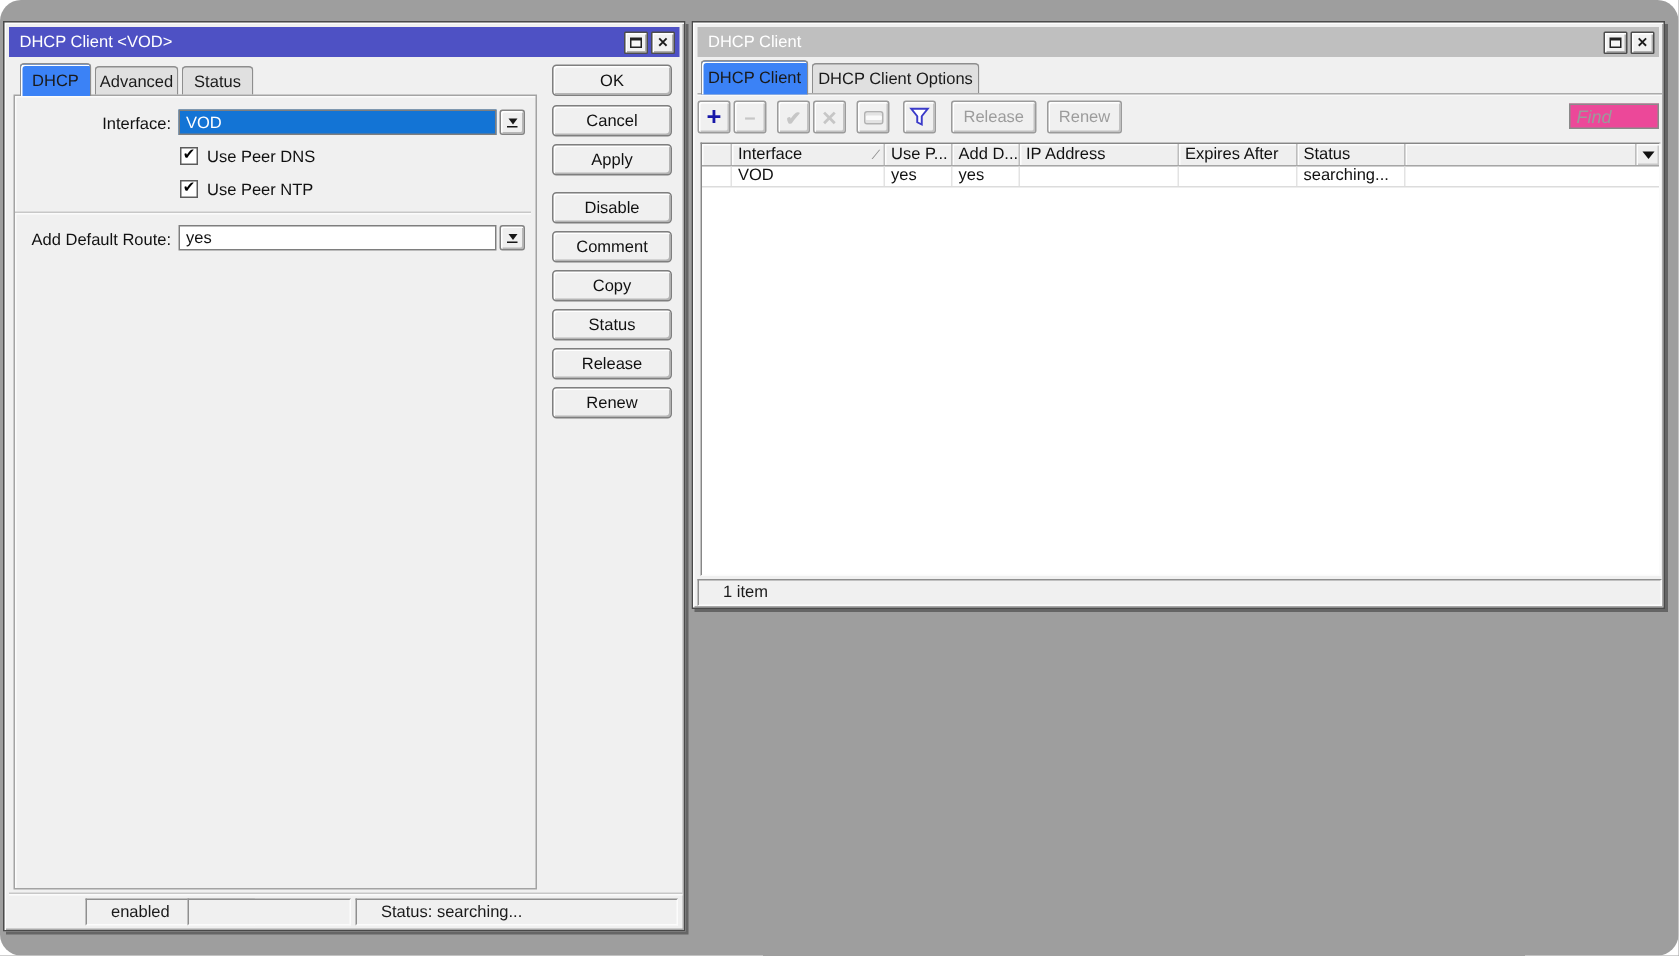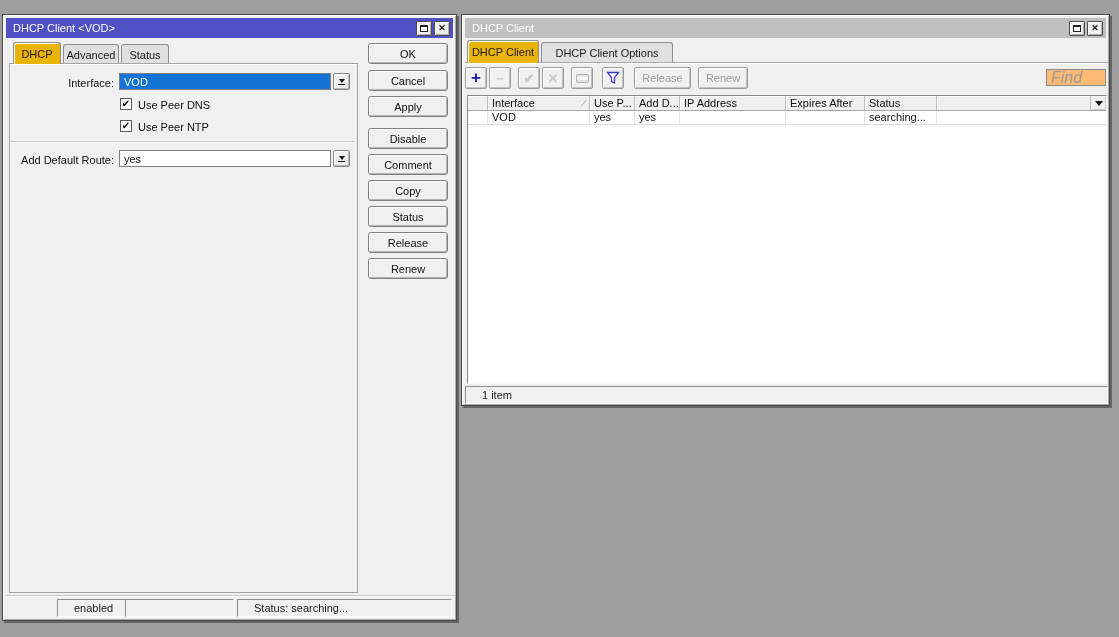--- a/index.html
+++ b/index.html
@@ -1,20 +1,20 @@
 <!DOCTYPE html>
 <html><head>
 <meta charset="utf-8">
 <style>
   * { margin:0; padding:0; box-sizing:border-box; }
   html,body { width:1119px; height:637px; }
   .desktop {
     position:relative; width:1119px; height:637px; overflow:hidden;
     background:#9e9e9e;
-    font-family:"Liberation Sans", sans-serif; font-size:11px; color:#111;
+    font-family:"Liberation Sans", sans-serif; font-size:11px; color:#111;border-radius:14px;
   }
   .win {
     position:absolute; background:#f0f0f0;
     border:1px solid #4a4a4a;
     box-shadow: 2px 2px 0 rgba(55,55,55,.55), inset 1px 1px 0 #fdfdfd, inset -1px -1px 0 #a9a9a9;
   }
   .titlebar {
     position:absolute; left:3px; top:3px; right:3px; height:20px;
     display:flex; align-items:center; padding:0 3px 0 7px; color:#fff;
   }
@@ -28,21 +28,21 @@
     display:flex; align-items:center; justify-content:center; cursor:default;
     font-family:inherit;
   }
   .ic-square { display:block; width:8px; height:7px; border:1px solid #222; border-top-width:2px; background:#f6f6f6; }
   .ic-x { font-size:9px; font-weight:bold; color:#1a1a1a; line-height:1; }
   .tab {
     position:absolute; display:flex; align-items:center; justify-content:center;
     font-size:11px; border:1px solid #8e8e8e; border-bottom:none;
     border-radius:3px 3px 0 0; background:#e2e2e2; color:#1a1a1a;
   }
-  .tab.active { background:#eab308; z-index:4; box-shadow: inset 1px 1px 0 #fff; }
+  .tab.active { background:#3b82f6; z-index:4; box-shadow: inset 1px 1px 0 #fff; }
   .tab.inactive { background:#e0e0e0; z-index:1; }
   .panel {
     position:absolute; background:#f0f0f0;
     border:1px solid #a3a3a3; box-shadow: inset 1px 1px 0 #fbfbfb; z-index:2;
   }
   .tabline { position:absolute; height:1px; background:#ababab; box-shadow:0 1px 0 #f9f9f9; z-index:2; }
   .flabel { position:absolute; text-align:right; font-size:11px; z-index:3; }
   .cblabel { position:absolute; font-size:11px; z-index:3; }
   .combo {
     position:absolute; height:17px; background:#fff; border:1px solid #7e7e7e;
@@ -81,22 +81,22 @@
     box-shadow: inset 1px 1px 0 #fff, inset -1px -1px 0 #c2c2c2;
     display:flex; align-items:center; justify-content:center; font-family:inherit; cursor:default;
   }
   .toolbtn.wide { font-size:11px; color:#9c9c9c; }
   .g-add { font-size:17px; font-weight:bold; color:#1717a8; line-height:1; margin-top:-2px; }
   .g-dis { font-size:13px; font-weight:bold; color:#c6c6c6; line-height:1; }
   .ic-comment { display:block; width:13px; height:9px; border:1px solid #b2b2b2; border-radius:2px;
     box-shadow: inset 0 -2px 0 #e3e3e3, inset 0 2px 0 #e3e3e3; background:#fafafa; }
   .ic-funnel { display:block; }
   .findbox {
-    position:absolute; width:60px; height:17px; background:#fdba74; border:1px solid #8a8a8a;
-    font-size:16px; padding:0 4px; font-family:inherit; color:#333;
+    position:absolute; width:60px; height:17px; background:#ec4899; border:1px solid #8a8a8a;
+    font-size:12px; padding:0 4px; font-family:inherit; color:#333;
   }
   .findbox::placeholder { color:#9b9b9b; font-style:italic; }
   .table {
     position:absolute; background:#fff;
     border:1px solid; border-color:#878787 #fbfbfb #fbfbfb #878787;
   }
   .thead {
     position:absolute; left:0; top:0; right:0; height:15px; background:#efefef;
     border-bottom:1px solid #a6a6a6; display:flex;
   }
@@ -191,21 +191,21 @@
       <button class="tb-btn">
         <i class="ic-square"></i>
       </button>
       <button class="tb-btn">
         <span class="ic-x">✕</span>
       </button>
     </header>
 
     <div class="tabline" style="left:3px; top:47px; width:643px;"></div>
     <div class="tab active" style="left:5px; top:25px; width:72px; height:23px;">DHCP Client</div>
-    <div class="tab inactive" style="left:79px; top:27px; width:132px; height:20px;">DHCP Client Options</div>
+    <div class="tab inactive" style="left:79px; top:27px; width:112px; height:20px;">DHCP Client Options</div>
 
     <button class="toolbtn" style="left:3px;">
       <span class="g-add">+</span>
     </button>
     <button class="toolbtn" style="left:27px;">
       <span class="g-dis">−</span>
     </button>
     <button class="toolbtn" style="left:56px;">
       <span class="g-dis">✔</span>
     </button>

